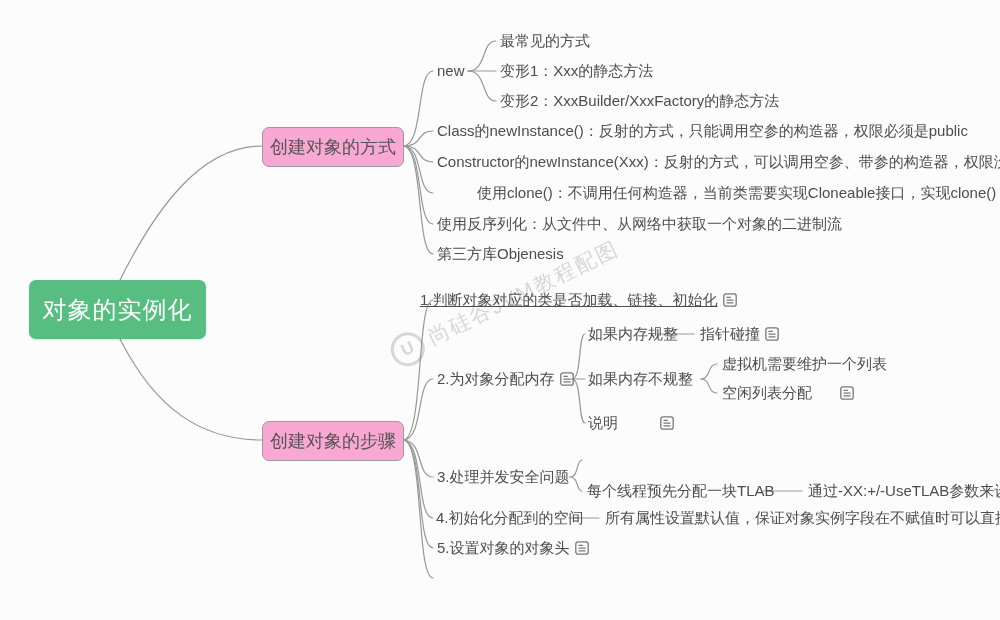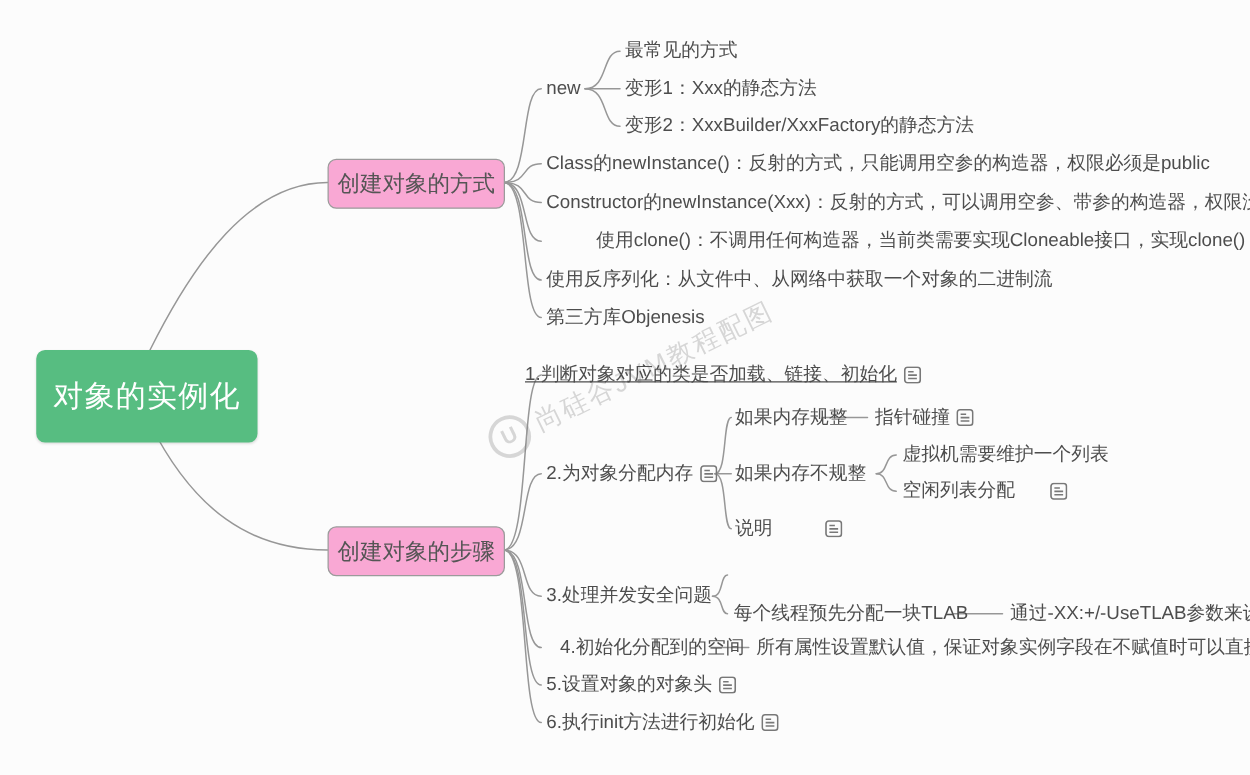--- a/index.html
+++ b/index.html
@@ -10,21 +10,21 @@
   .canvas{
     position:relative;
     width:1000px;height:620px;
     background:#fcfcfc;
     overflow:hidden;
   }
   .wires{position:absolute;left:0;top:0;}
   .wires path{fill:none;stroke:#979797;stroke-width:1.2;stroke-linecap:round;}
 
   .root-node{
-    position:absolute;left:29px;top:280px;width:177px;height:74px;
+    position:absolute;left:29px;top:280px;width:177px;height:59px;
     background:#57bd81;border-radius:7px;
     display:flex;align-items:center;justify-content:center;
     color:#ffffff;font-size:24px;letter-spacing:1px;
     box-shadow:0 1px 2px rgba(0,0,0,.12);
   }
   .branch-node{
     position:absolute;width:140px;height:38px;
     background:#f9a8d4;border:1px solid #9b9b9b;border-radius:7px;
     display:flex;align-items:center;justify-content:center;
     color:#555555;font-size:18px;
@@ -185,36 +185,29 @@
   <div class="topic" style="left:437px;top:477px;">
     <span>3.处理并发安全问题</span>
   </div>
   <div class="topic" style="left:587px;top:491px;">
     <span>每个线程预先分配一块TLAB</span>
   </div>
   <div class="topic" style="left:808px;top:491px;">
     <span>通过-XX:+/-UseTLAB参数来设定</span>
   </div>
 
-  <div class="topic" style="left:448px;top:518px;">
+  <div class="topic" style="left:436px;top:518px;">
     <span>4.初始化分配到的空间</span>
   </div>
   <div class="topic" style="left:605px;top:518px;">
     <span>所有属性设置默认值，保证对象实例字段在不赋值时可以直接使用</span>
   </div>
 
   <div class="topic" style="left:437px;top:548px;">
     <span>5.设置对象的对象头</span>
     <svg class="note-icon" width="14" height="14" viewBox="0 0 14 14">
         <rect x="0.8" y="0.8" width="12.4" height="12.4" rx="2.2" fill="none" stroke="#787878" stroke-width="1.3"></rect>
         <path d="M3.5 4.4 h4.4 M3.5 7.1 h7 M3.5 9.8 h7" stroke="#787878" stroke-width="1.3"></path>
       </svg>
   </div>
 
-  <div class="topic" style="left:437px;top:578px;">
-    <span>6.执行init方法进行初始化</span>
-    <svg class="note-icon" width="14" height="14" viewBox="0 0 14 14">
-        <rect x="0.8" y="0.8" width="12.4" height="12.4" rx="2.2" fill="none" stroke="#787878" stroke-width="1.3"></rect>
-        <path d="M3.5 4.4 h4.4 M3.5 7.1 h7 M3.5 9.8 h7" stroke="#787878" stroke-width="1.3"></path>
-      </svg>
-  </div>
 
 </div>
 
 </body></html>

